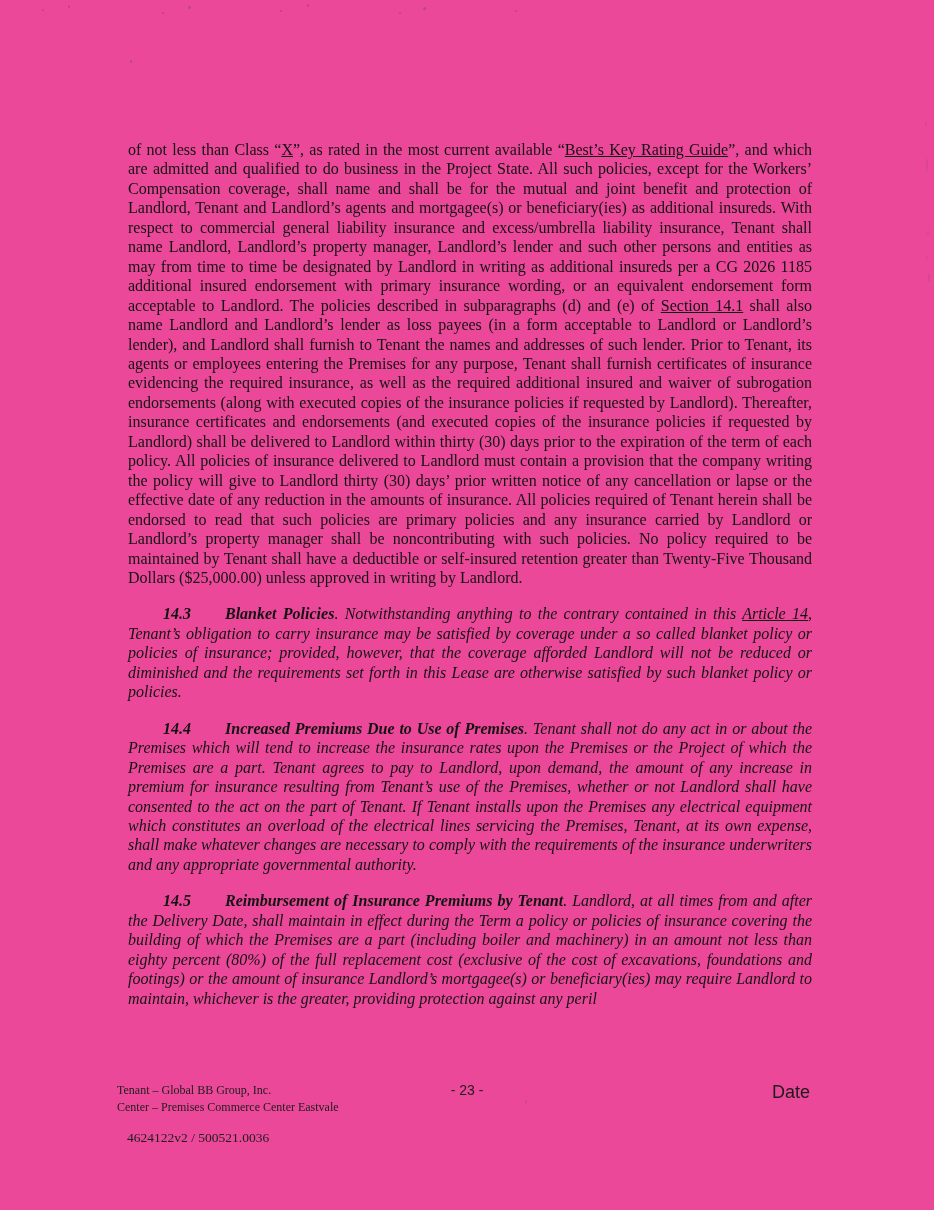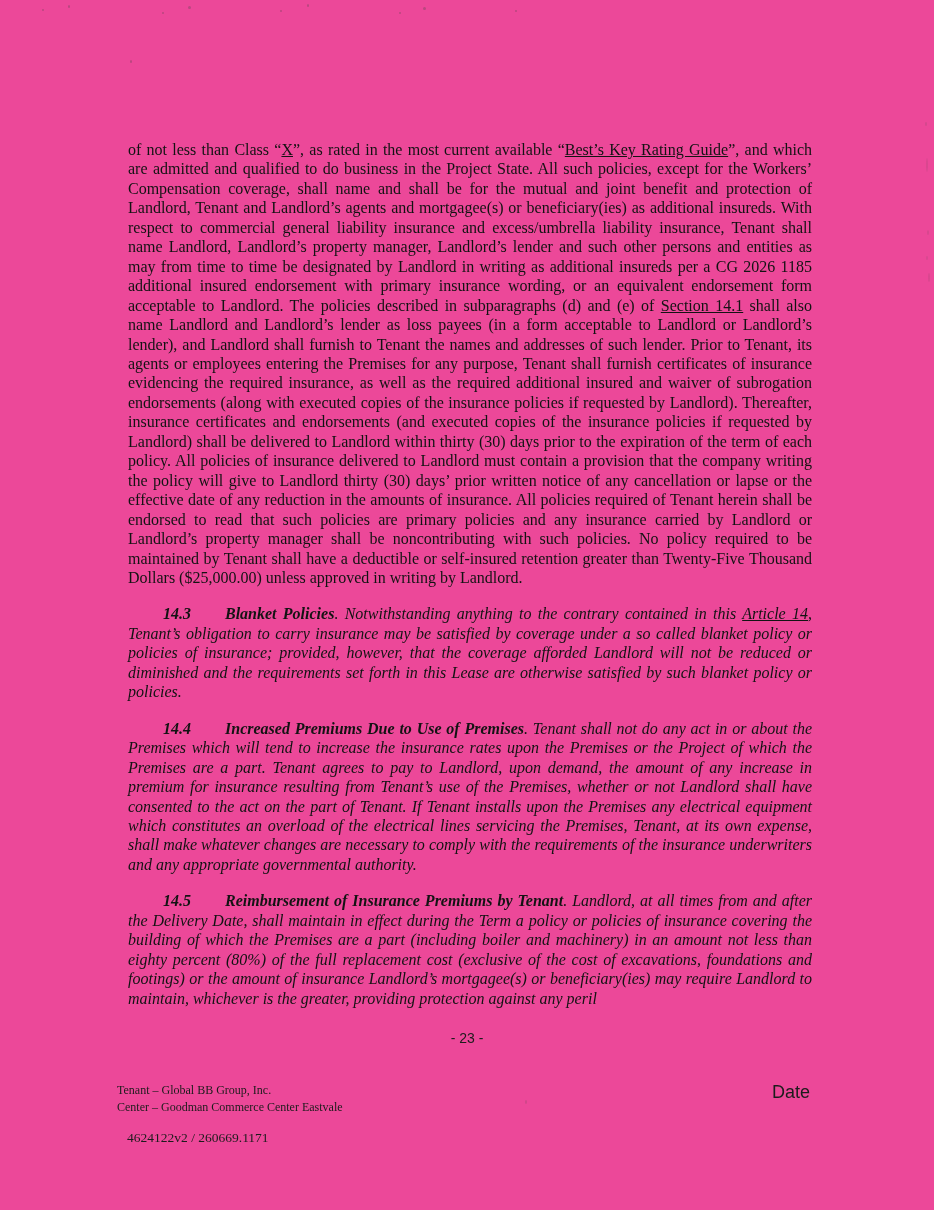--- a/index.html
+++ b/index.html
@@ -52,21 +52,21 @@
     left: 117px;
     top: 1082px;
     font-family: Liberation Serif, serif;
     font-size: 12px;
     line-height: 17px;
     color: #1c1c1c;
   }
   .footer-page {
     position: absolute;
     left: 0;
-    top: 1030px;
+    top: 1082px;
     width: 100%;
     text-align: center;
     font-family: "Liberation Sans", sans-serif;
     font-size: 14px;
     color: #1c1c1c;
   }
   .footer-date {
     position: absolute;
     right: 124px;
     top: 1082px;
@@ -121,20 +121,20 @@
 
     <p class="section"><span class="sec-num">14.4</span><span class="tab"></span><span class="sec-title">Increased Premiums Due to Use of Premises</span><span>. Tenant shall not do any act in or about the Premises which will tend to increase the insurance rates upon the Premises or the Project of which the Premises are a part.  Tenant agrees to pay to Landlord, upon demand, the amount of any increase in premium for insurance resulting from Tenant’s use of the Premises, whether or not Landlord shall have consented to the act on the part of Tenant.  If Tenant installs upon the Premises any electrical equipment which constitutes an overload of the electrical lines servicing the Premises, Tenant, at its own expense, shall make whatever changes are necessary to comply with the requirements of the insurance underwriters and any appropriate governmental authority.</span></p>
 
     <p class="section"><span class="sec-num">14.5</span><span class="tab"></span><span class="sec-title">Reimbursement of Insurance Premiums by Tenant</span><span>. Landlord, at all times from and after the Delivery Date, shall maintain in effect during the Term a policy or policies of insurance covering the building of which the Premises are a part (including boiler and machinery) in an amount not less than eighty percent (80%) of the full replacement cost (exclusive of the cost of excavations, foundations and footings) or the amount of insurance Landlord’s mortgagee(s) or beneficiary(ies) may require Landlord to maintain, whichever is the greater, providing protection against any peril</span></p>
 
   </main>
 
   <footer>
     <div class="footer-left">
       <div>Tenant – Global BB Group, Inc.</div>
-      <div>Center – Goodman Commerce Center Eastvale</div>
+      <div>Center – Premises Commerce Center Eastvale</div>
     </div>
     <div class="footer-page">- 23 -</div>
     <div class="footer-date">Date</div>
-    <div class="doc-number">4624122v2 / 260669.1171</div>
+    <div class="doc-number">4624122v2 / 500521.0036</div>
   </footer>
 
 </div>
 
 </body></html>

